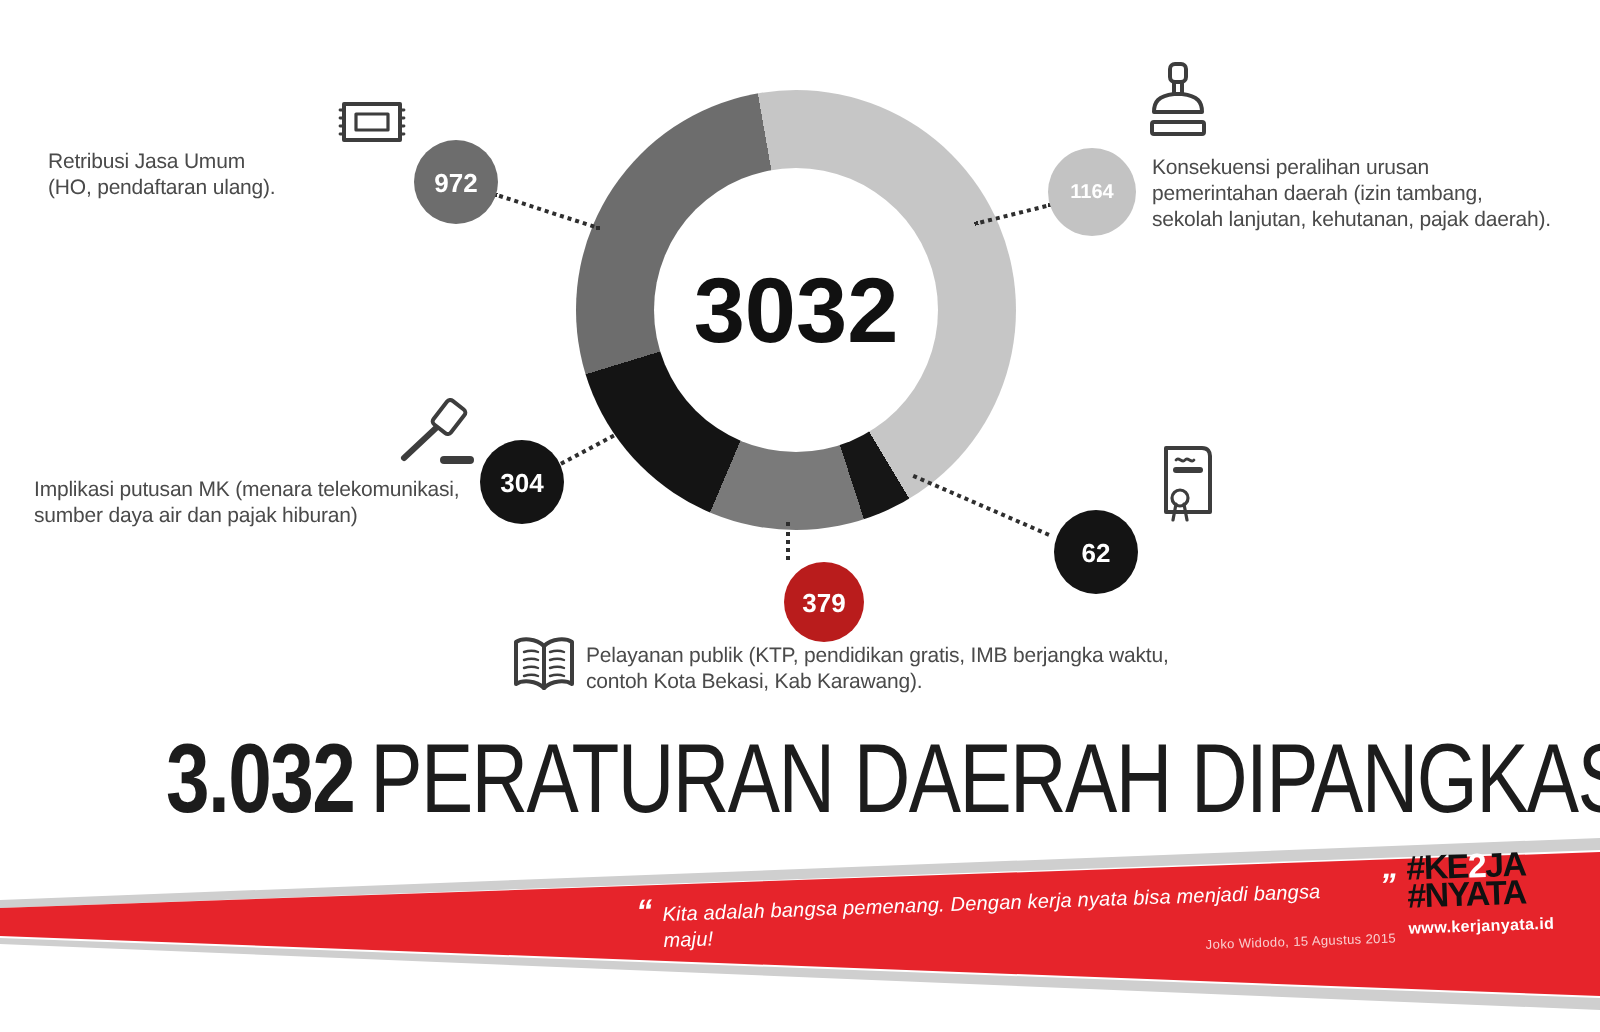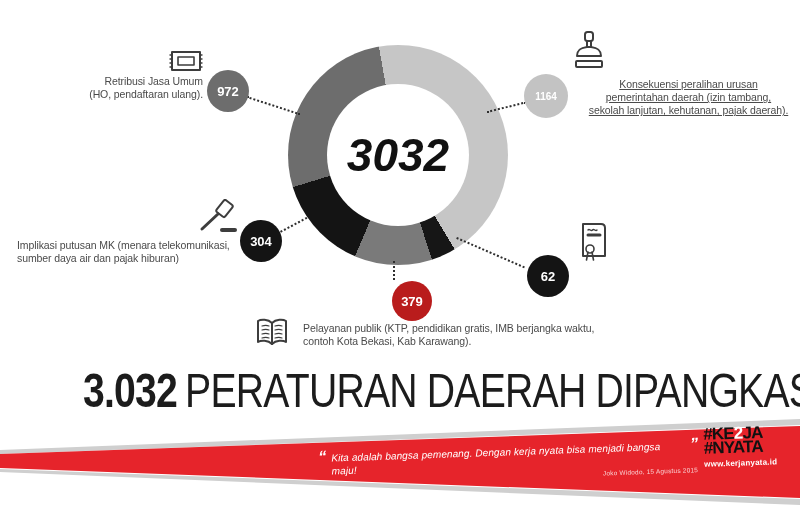--- a/index.html
+++ b/index.html
@@ -14,21 +14,21 @@
     background: conic-gradient(from -10deg,
       #c6c6c6 0deg 159deg,
       #161616 159deg 172deg,
       #7a7a7a 172deg 213deg,
       #141414 213deg 263deg,
       #6d6d6d 263deg 360deg);
   }
   .donut-hole {
     position:absolute; left:39px; top:39px; width:142px; height:142px;
     background:#fff; border-radius:50%;
-    display:flex; align-items:center; justify-content:center;font-style:italic;
+    display:flex; align-items:center; justify-content:center;
   }
   .donut-total {
     font-size:46px; font-weight:800; color:#111; letter-spacing:0px;
   }
 
   
   .dotline {
     position:absolute; border-top:2.4px dotted #2e2e2e; transform-origin:0 0; height:0;
   }
 
@@ -42,24 +42,24 @@
   .badge-1164 { left:524px; top:74px;  width:44px; height:44px; background:#c3c3c3; font-size:10px; }
   .badge-462  { left:240px; top:220px; width:42px; height:42px; background:#141414; }
   .badge-379  { left:392px; top:281px; width:40px; height:40px; background:#b91c1c; }
   .badge-55   { left:527px; top:255px; width:42px; height:42px; background:#141414; }
 
   
   .seg-label {
     position:absolute; font-size:10.5px; line-height:1.26; color:#4a4a4a;
     white-space:pre-line; letter-spacing:-0.1px;
   }
-  .label-972  { left:40px;  top:75px;  width:163px; text-align:right; }
-  .label-1164 { left:576px; top:78px;  width:225px; text-align:center;text-decoration:underline; }
+  .label-972  { left:24px;  top:75px;  width:163px; }
+  .label-1164 { left:576px; top:78px;  width:225px; text-align:left; }
   .label-462  { left:17px;  top:239px; width:221px; text-align:left; }
-  .label-379  { left:303px; top:322px; width:335px; text-align:left; }
+  .label-379  { left:293px; top:322px; width:335px; text-align:left; }
   .label-55   { left:580px; top:263px; width:175px; text-align:left; }
 
   
   .icon { position:absolute; }
   .icon svg { display:block; stroke:#3d3d3d; fill:none; stroke-width:2; stroke-linecap:round; stroke-linejoin:round; }
   .icon-ticket { left:167px; top:48px; }
   .icon-stamp  { left:572px; top:30px; }
   .icon-gavel  { left:194px; top:199px; }
   .icon-book   { left:254px; top:317px; }
   .icon-cert   { left:577px; top:221px; }

